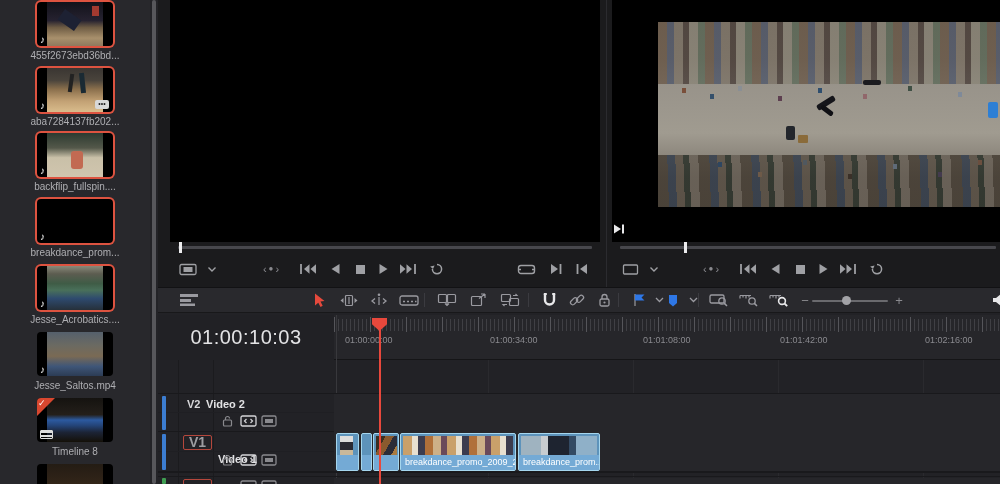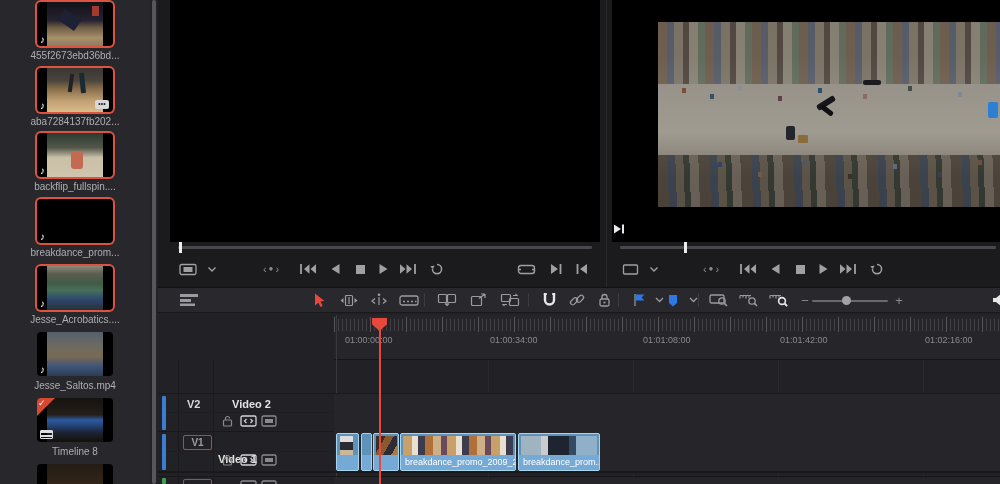--- a/index.html
+++ b/index.html
@@ -101,21 +101,21 @@
   .ruler-label{position:absolute;top:20px;font-size:9px;color:#8a8a8f;white-space:nowrap;}
   .hdr-col-line{position:absolute;width:1px;background:#1b1b1e;top:47px;height:124px;}
   .row-line{position:absolute;left:0;width:842px;height:1px;background:#19191c;}
   .row-line.soft{background:#1f1f23;}
   .lane{position:absolute;left:176px;width:666px;background:#26262a;}
   .strip{position:absolute;left:4px;width:4px;border-radius:1px;}
   .strip.video{background:#3c7dd1;}
   .strip.audio{background:#3f9e52;}
   .track-badge{position:absolute;font-size:11px;font-weight:bold;color:#d8d8da;}
   .dest-badge{position:absolute;width:29px;height:15px;border:1px solid #b5473c;border-radius:2px;
-              font-size:10px;font-weight:bold;color:#9d9da1;text-align:center;line-height:13px;}
+              font-size:14px;font-weight:bold;color:#9d9da1;text-align:center;line-height:13px;}
   .track-name{position:absolute;font-size:11px;font-weight:bold;color:#e2e2e4;}
   .tctl{position:absolute;display:flex;align-items:center;justify-content:center;color:#8a8a8e;}
   .tctl.hl{color:#d5d5d8;}
   .gridline{position:absolute;top:47px;height:124px;width:1px;background:#2a2a2e;}
   .tl-start{position:absolute;left:178px;top:2px;width:1px;height:169px;background:#38383c;}
 
   .clip{position:absolute;top:120px;height:38px;background:#5d93bb;border:1px solid #a5d6ee;border-radius:2px;overflow:hidden;}
   .clip .cthumb{position:absolute;top:2px;height:20px;}
   .clip .cname{position:absolute;left:0;right:0;bottom:0;height:15px;background:#74aad5;
                font-size:9px;color:#fff;line-height:15px;padding-left:4px;white-space:nowrap;overflow:hidden;}
@@ -506,20 +506,23 @@
 
     <div class="tool active" style="left:830px">
       <svg width="16" height="14" viewBox="0 0 16 14">
           <path d="M8 1 3 5H0v4h3l5 4z" fill="currentColor"></path>
         </svg>
     </div>
   </section>
 
   <section class="abs timeline">
 
+    <div class="tc-box">
+      <div class="tc-text">01:00:10:03</div>
+    </div>
 
     <div class="ruler">
       <div class="ticks-minor"></div>
       <div class="ticks-med"></div>
       <div class="ruler-label" style="left:11px">01:00:00:00</div>
       <div class="ruler-label" style="left:156px">01:00:34:00</div>
       <div class="ruler-label" style="left:309px">01:01:08:00</div>
       <div class="ruler-label" style="left:446px">01:01:42:00</div>
       <div class="ruler-label" style="left:591px">01:02:16:00</div>
     </div>
@@ -535,21 +538,21 @@
 
     <div class="row-line" style="top:80px"></div>
     <div class="row-line soft" style="top:99px"></div>
     <div class="row-line" style="top:118px"></div>
     <div class="row-line soft" style="top:138px"></div>
     <div class="row-line" style="top:158px;height:2px"></div>
     <div class="row-line" style="top:163px"></div>
 
     <div class="strip video" style="top:83px;height:34px"></div>
     <div class="track-badge" style="left:29px;top:85px">V2</div>
-    <div class="track-name" style="left:74px;top:85px">Video 2</div>
+    <div class="track-name" style="left:48px;top:85px">Video 2</div>
     <div class="tctl" style="left:64px;top:102px">
       <svg width="11" height="12" viewBox="0 0 11 12">
           <rect x="1.5" y="5" width="8" height="6" rx="1" fill="none" stroke="currentColor" stroke-width="1.2"></rect>
           <path d="M3.5 5V3.5a2 2 0 0 1 4 0" fill="none" stroke="currentColor" stroke-width="1.2"></path>
         </svg>
     </div>
     <div class="tctl hl" style="left:82px;top:102px">
       <svg width="17" height="12" viewBox="0 0 17 12">
           <rect x="1" y="1" width="15" height="10" rx="1.5" fill="none" stroke="currentColor" stroke-width="1.3"></rect>
           <path d="M6.5 4 4.5 6l2 2M10.5 4l2 2-2 2" fill="none" stroke="currentColor" stroke-width="1.2"></path>

